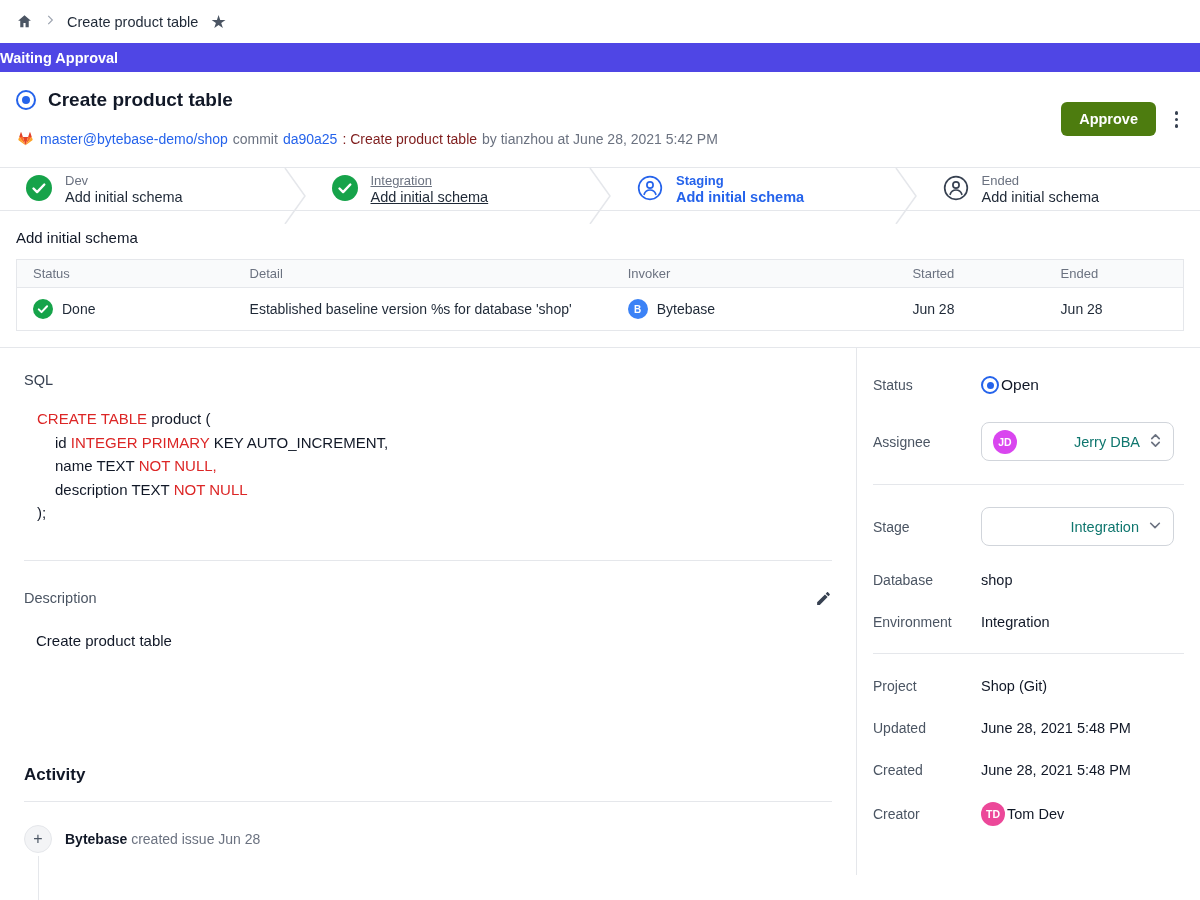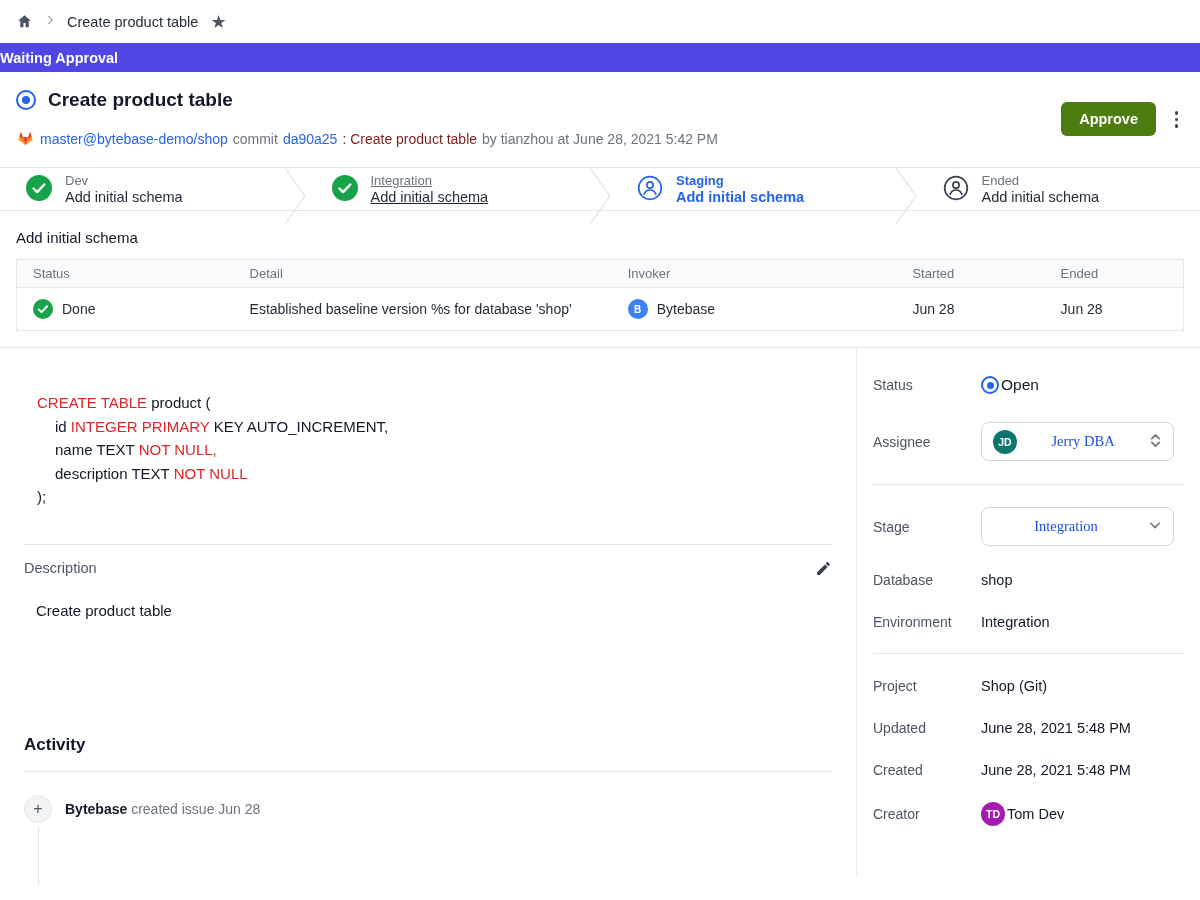--- a/index.html
+++ b/index.html
@@ -42,35 +42,35 @@
   
   .tasksec { padding:18px 16px 16px 16px; }
   .tasksec h2 { font-size:15px; font-weight:400; color:#111827; margin-left:0; }
   table.tasks { width:100%; margin-top:13px; border:1px solid #e5e7eb; border-collapse:collapse; }
   table.tasks th { background:#f9fafb; text-align:left; font-weight:400; font-size:13px; color:#6b7280;
     padding:6px 16px; border-bottom:1px solid #e5e7eb; }
   table.tasks td { padding:11px 16px; font-size:14px; color:#1f2937; background:#fff; }
   .cell-flex { display:flex; align-items:center; gap:9px; }
   .avatar { border-radius:50%; color:#fff; display:inline-flex; align-items:center; justify-content:center; font-weight:700; flex:none; }
   .av-b { width:20px; height:20px; background:#3b82f6; font-size:10px; }
-  .av-jd { width:24px; height:24px; background:#0f766e; font-size:10.5px; }
-  .av-td { width:24px; height:24px; background:#a21caf; font-size:10.5px; }
+  .av-jd { width:24px; height:24px; background:#d946ef; font-size:10.5px; }
+  .av-td { width:24px; height:24px; background:#ec4899; font-size:10.5px; }
 
   
   .main { display:flex; border-top:1px solid #e5e7eb; height:528px; }
   .left { width:857px; flex:none; border-right:1px solid #e5e7eb; padding:24px 24px 0 24px; position:relative; }
 
   .sql-label { font-size:14.5px; color:#374151; }
   .sql-code { margin:19px 0 0 13px; font-size:15px; color:#111827; line-height:23.5px; }
   .sql-code .ind { padding-left:18px; }
   .kw { color:#dc2626; }
 
   .hr { border:none; border-top:1px solid #e5e7eb; }
   .desc-hr { margin-top:35px; }
-  .desc-row { margin-top:15px; display:flex; align-items:center; justify-content:space-between; }
+  .desc-row { margin-top:29px; display:flex; align-items:center; justify-content:space-between; }
   .desc-label { color:#4b5563; font-size:14.5px; }
   .desc-text { margin:25px 0 0 12px; font-size:15px; color:#111827; }
 
   .act-head { margin-top:116px; font-size:17px; font-weight:700; color:#111827; }
   .act-hr { margin-top:16px; }
   .act-item { margin-top:23px; display:flex; align-items:center; gap:13px; position:relative; }
   .act-plus { width:28px; height:28px; border-radius:50%; background:#f3f4f6; border:1px solid #e5e7eb; color:#4b5563;
     display:flex; align-items:center; justify-content:center; font-size:16px; flex:none; }
   .act-text { font-size:14px; color:#6b7280; }
   .act-text b { color:#111827; font-weight:700; }
@@ -80,21 +80,21 @@
   .side { flex:1; padding:20px 16px 0 16px; }
   .srow { display:flex; align-items:center; }
   .srow .lbl { width:108px; flex:none; color:#4b5563; font-size:14px; }
   .srow .val { color:#111827; font-size:14.5px; font-weight:500; }
   .open-wrap { display:flex; align-items:center; gap:2px; }
   .ring { width:18px; height:18px; border:2px solid #2563eb; border-radius:50%; display:inline-flex; align-items:center; justify-content:center; flex:none;}
   .ring i { width:7px; height:7px; background:#2563eb; border-radius:50%; display:block; }
   .open-txt { font-size:15.5px; font-weight:400; color:#111827; }
   .select { width:193px; height:39px; border:1px solid #d1d5db; border-radius:8px; background:#fff; display:flex;
     align-items:center; padding:0 11px; gap:9px; cursor:pointer; }
-  .select .name { flex:1; font-size:14.5px; color:#1d4ed8; text-align:center;font-family:Liberation Serif, serif; }
+  .select .name { flex:1; font-size:14.5px; color:#0f766e; text-align:right; }
   .side-hr { margin:23px 0 0 0; }
   .mt24 { margin-top:24px; } .mt22 { margin-top:22px; } .mt28 { margin-top:28px; } .mt26 { margin-top:26px; }
 </style>
 </head>
 <body>
 
 <div class="crumbbar">
   <span class="icon-btn">
     <svg width="17" height="17" viewBox="0 0 24 24" fill="#4b5563">
         <path d="M12 3l9 8h-3v9h-4.5v-6h-3v6H6v-9H3z"></path>
@@ -252,20 +252,21 @@
         </td>
         <td>Jun 28</td>
         <td>Jun 28</td>
       </tr>
     </tbody>
   </table>
 </div>
 
 <div class="main">
   <div class="left">
+    <div class="sql-label">SQL</div>
     <div class="sql-code">
       <div><span class="kw">CREATE TABLE</span><span> product (</span></div>
       <div class="ind"><span>id </span><span class="kw">INTEGER PRIMARY</span><span> KEY AUTO_INCREMENT,</span></div>
       <div class="ind"><span>name TEXT </span><span class="kw">NOT NULL,</span></div>
       <div class="ind"><span>description TEXT </span><span class="kw">NOT NULL</span></div>
       <div><span>);</span></div>
     </div>
 
     <hr class="hr desc-hr">
     <div class="desc-row">

